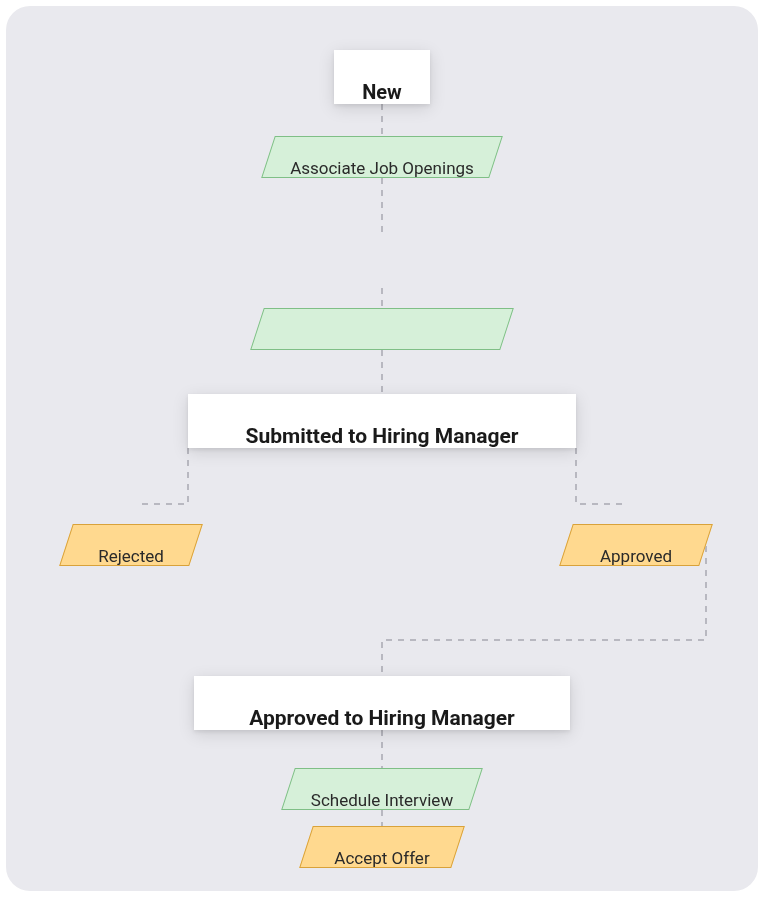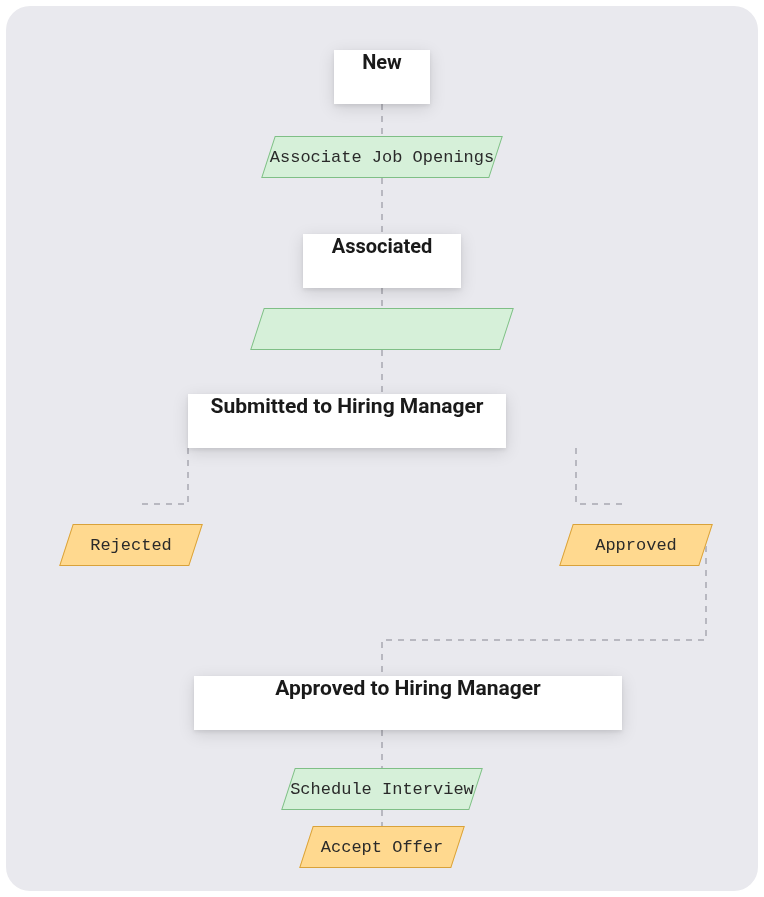--- a/index.html
+++ b/index.html
@@ -23,35 +23,34 @@
       background: #e9e9ee;
       border-radius: 24px;
     }
     .node {
       position: absolute;
       background: #ffffff;
       box-shadow: 0 4px 16px rgba(0,0,0,0.12), 0 2px 4px rgba(0,0,0,0.08);
       font-weight: 700;
       color: #1a1a1a;
       display: flex;
-      align-items: flex-start;
+      align-items: flex-end;
       justify-content: center;
       font-size: 20px;
       padding: 0 24px;
       white-space: nowrap;
     }
     .action {
       position: absolute;
       display: flex;
-      align-items: center;
+      align-items: flex-end;
       justify-content: center;
       font-size: 17px;
       color: #2a2a2a;
       white-space: nowrap;
-      font-family: Liberation Mono, monospace;
     }
     .action .skew {
       position: absolute;
       inset: 0;
       transform: skewX(-18deg);
       border-width: 1.5px;
       border-style: solid;
       z-index: 0;
     }
     .action.green .skew {
@@ -109,43 +108,40 @@
 
   <div class="node" style="left:328px; top:44px; width:96px; height:54px;">
     <span>New</span>
   </div>
 
   <div class="action green" style="left:262px; top:130px; width:228px; height:42px;">
     <div class="skew"></div>
     <span class="label">Associate Job Openings</span>
   </div>
 
-  <div class="node" style="left:297px; top:228px; width:158px; height:54px;">
-    <span>Associated</span>
-  </div>
 
   <div class="action green" style="left:251px; top:302px; width:250px; height:42px;">
     <div class="skew"></div>
   </div>
 
-  <div class="node" style="left:182px; top:388px; width:318px; height:54px; font-size:21px;">
+  <div class="node" style="left:182px; top:388px; width:388px; height:54px; font-size:21px;">
     <span>Submitted to Hiring Manager</span>
   </div>
 
   <div class="action orange" style="left:60px; top:518px; width:130px; height:42px;">
     <div class="skew"></div>
     <span class="label">Rejected</span>
   </div>
 
   <div class="action orange" style="left:560px; top:518px; width:140px; height:42px;">
     <div class="skew"></div>
     <span class="label">Approved</span>
   </div>
 
-  <div class="node" style="left:188px; top:670px; width:428px; height:54px; font-size:21px;">
+  <div class="node" style="left:188px; top:670px; width:376px; height:54px; font-size:21px;">
     <span>Approved to Hiring Manager</span>
   </div>
 
   <div class="action orange" style="left:300px; top:820px; width:152px; height:42px;">
     <div class="skew"></div>
     <span class="label">Accept Offer</span>
   </div>
 
   <div class="action green" style="left:282px; top:762px; width:188px; height:42px;">
     <div class="skew"></div>

